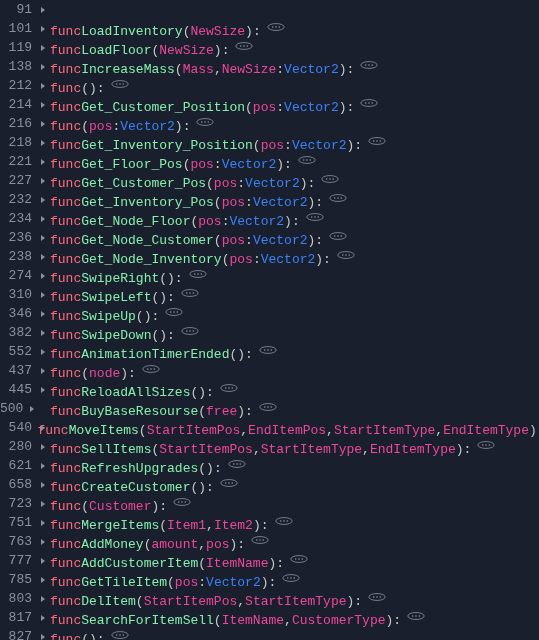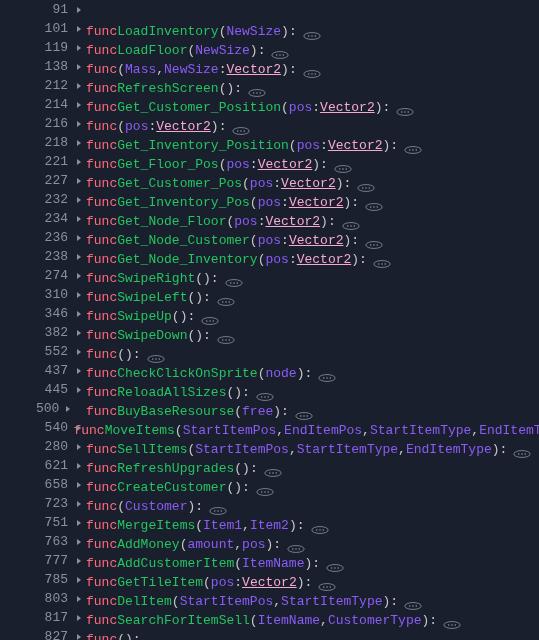--- a/index.html
+++ b/index.html
@@ -21,44 +21,43 @@
       align-items: center;
       height: 19px;
       white-space: nowrap;
     }
     .line-number {
       width: 38px;
       text-align: right;
       color: #8a909c;
       padding-right: 6px;
       user-select: none;
-      margin-left: 36px;
     }
     .fold-icon {
       width: 12px;
       display: inline-flex;
       align-items: center;
       justify-content: center;
       color: #8a909c;
       cursor: pointer;
     }
     .fold-icon svg {
       width: 8px;
       height: 8px;
     }
     .code-content {
       display: flex;
-      align-items: flex-end;
+      align-items: flex-start;
       margin-top: 43px;
     }
     .kw-func { color: #ff6b7a; }
-    .fn-name { color: #22c55e; font-family: Liberation Mono, monospace; }
+    .fn-name { color: #86efac; font-family: Liberation Mono, monospace; }
     .paren { color: #c5c8c6; }
-    .param { color: #8b5cf6; }
-    .type { color: #f9a8d4; text-decoration: underline; }
+    .param { color: #ec4899; }
+    .type { color: #3b82f6; }
     .colon { color: #c5c8c6; }
     .comma { color: #c5c8c6; }
     .collapse-indicator {
       margin-left: 6px;
       display: inline-flex;
       align-items: center;
     }
     .collapse-indicator svg {
       width: 18px;
       height: 10px;
@@ -121,20 +120,21 @@
     <div class="code-line">
       <span class="line-number">119</span>
       <span class="fold-icon">
         <svg viewBox="0 0 8 8">
           <path d="M1 1 L5 4 L1 7 Z" fill="#8a909c"></path>
         </svg>
       </span>
       <span class="code-content">
         <span class="kw-func">func</span>
         <span> </span>
+        <span class="fn-name">IncreaseMass</span>
         <span class="paren">(</span>
         <span class="param">Mass</span>
         <span class="comma">,</span>
         <span class="param">NewSize</span>
         <span class="colon">:</span>
         <span class="type">Vector2</span>
         <span class="paren">)</span>
         <span class="colon">:</span>
         <span class="collapse-indicator">
           <svg viewBox="0 0 22 10">
@@ -149,21 +149,20 @@
     <div class="code-line">
       <span class="line-number">138</span>
       <span class="fold-icon">
         <svg viewBox="0 0 8 8">
           <path d="M1 1 L5 4 L1 7 Z" fill="#8a909c"></path>
         </svg>
       </span>
       <span class="code-content">
         <span class="kw-func">func</span>
         <span> </span>
-        <span class="fn-name">RefreshScreen</span>
         <span class="paren">(</span>
         <span class="paren">)</span>
         <span class="colon">:</span>
         <span class="collapse-indicator">
           <svg viewBox="0 0 22 10">
             <ellipse cx="11" cy="5" rx="10" ry="4.2" fill="none" stroke="#8a909c" stroke-width="1"></ellipse>
             <circle cx="7" cy="5" r="1" fill="#8a909c"></circle>
             <circle cx="11" cy="5" r="1" fill="#8a909c"></circle>
             <circle cx="15" cy="5" r="1" fill="#8a909c"></circle>
           </svg>
@@ -511,20 +510,21 @@
     <div class="code-line">
       <span class="line-number">382</span>
       <span class="fold-icon">
         <svg viewBox="0 0 8 8">
           <path d="M1 1 L5 4 L1 7 Z" fill="#8a909c"></path>
         </svg>
       </span>
       <span class="code-content">
         <span class="kw-func">func</span>
         <span> </span>
+        <span class="fn-name">AnimationTimerEnded</span>
         <span class="paren">(</span>
         <span class="paren">)</span>
         <span class="colon">:</span>
         <span class="collapse-indicator">
           <svg viewBox="0 0 22 10">
             <ellipse cx="11" cy="5" rx="10" ry="4.2" fill="none" stroke="#8a909c" stroke-width="1"></ellipse>
             <circle cx="7" cy="5" r="1" fill="#8a909c"></circle>
             <circle cx="11" cy="5" r="1" fill="#8a909c"></circle>
             <circle cx="15" cy="5" r="1" fill="#8a909c"></circle>
           </svg>
@@ -534,21 +534,20 @@
     <div class="code-line">
       <span class="line-number">552</span>
       <span class="fold-icon">
         <svg viewBox="0 0 8 8">
           <path d="M1 1 L5 4 L1 7 Z" fill="#8a909c"></path>
         </svg>
       </span>
       <span class="code-content">
         <span class="kw-func">func</span>
         <span> </span>
-        <span class="fn-name">CheckClickOnSprite</span>
         <span class="paren">(</span>
         <span class="param">node</span>
         <span class="paren">)</span>
         <span class="colon">:</span>
         <span class="collapse-indicator">
           <svg viewBox="0 0 22 10">
             <ellipse cx="11" cy="5" rx="10" ry="4.2" fill="none" stroke="#8a909c" stroke-width="1"></ellipse>
             <circle cx="7" cy="5" r="1" fill="#8a909c"></circle>
             <circle cx="11" cy="5" r="1" fill="#8a909c"></circle>
             <circle cx="15" cy="5" r="1" fill="#8a909c"></circle>

